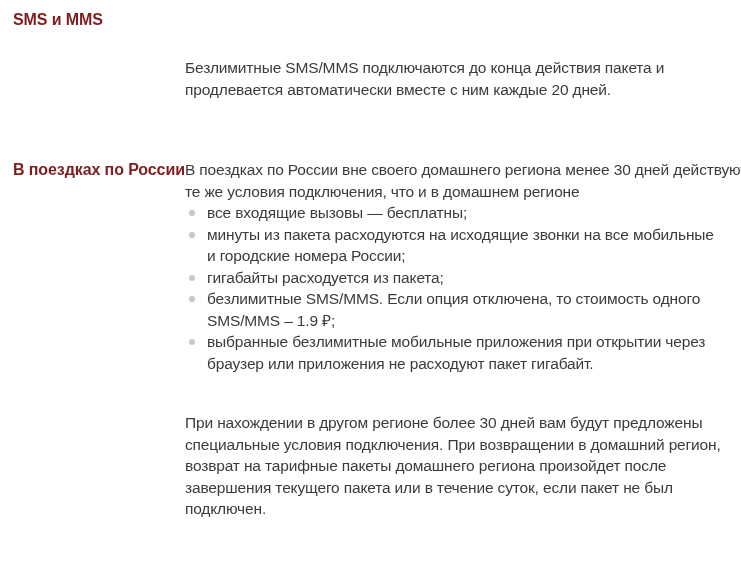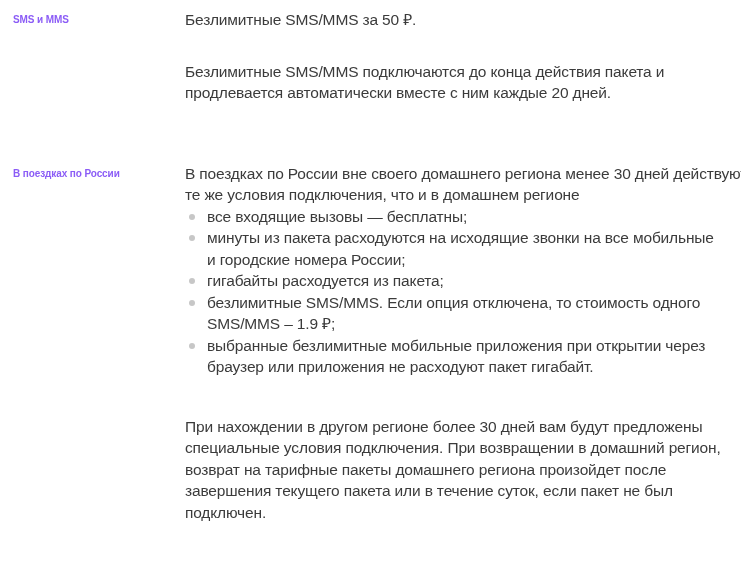--- a/index.html
+++ b/index.html
@@ -26,38 +26,38 @@
     margin-top: 59px;
   }
   .label-col {
     flex: 0 0 185px;
     width: 185px;
     box-sizing: border-box;
     padding-left: 13px;
   }
   .section-label {
     margin: 0;
-    font-size: 10px;
+    font-size: 16px;
     font-weight: 700;
     line-height: 21.5px;
-    color: #8b5cf6;
+    color: #7f1d1d;
     letter-spacing: -0.1px;
   }
   .content-col {
     flex: 1 1 auto;
     font-size: 15.5px;
     line-height: 21.5px;
     letter-spacing: -0.15px;
     padding-right: 8px;
   }
   .para {
     margin: 0;
   }
   .para + .para {
-    margin-top: 30px;
+    margin-top: 48px;
   }
   .para.outro {
     margin-top: 38px;
   }
   .line {
     display: block;
     white-space: nowrap;
   }
   ul.bullets {
     list-style: none;
@@ -82,21 +82,20 @@
 <body>
 
 <div class="page">
 
   <section class="row">
     <div class="label-col">
       <h3 class="section-label">SMS и MMS</h3>
     </div>
     <div class="content-col">
       <p class="para">
-        <span class="line">Безлимитные SMS/MMS за 50 ₽.</span>
       </p>
       <p class="para">
         <span class="line">Безлимитные SMS/MMS подключаются до конца действия пакета и</span>
         <span class="line">продлевается автоматически вместе с ним каждые 20 дней.</span>
       </p>
     </div>
   </section>
 
   <section class="row">
     <div class="label-col">

